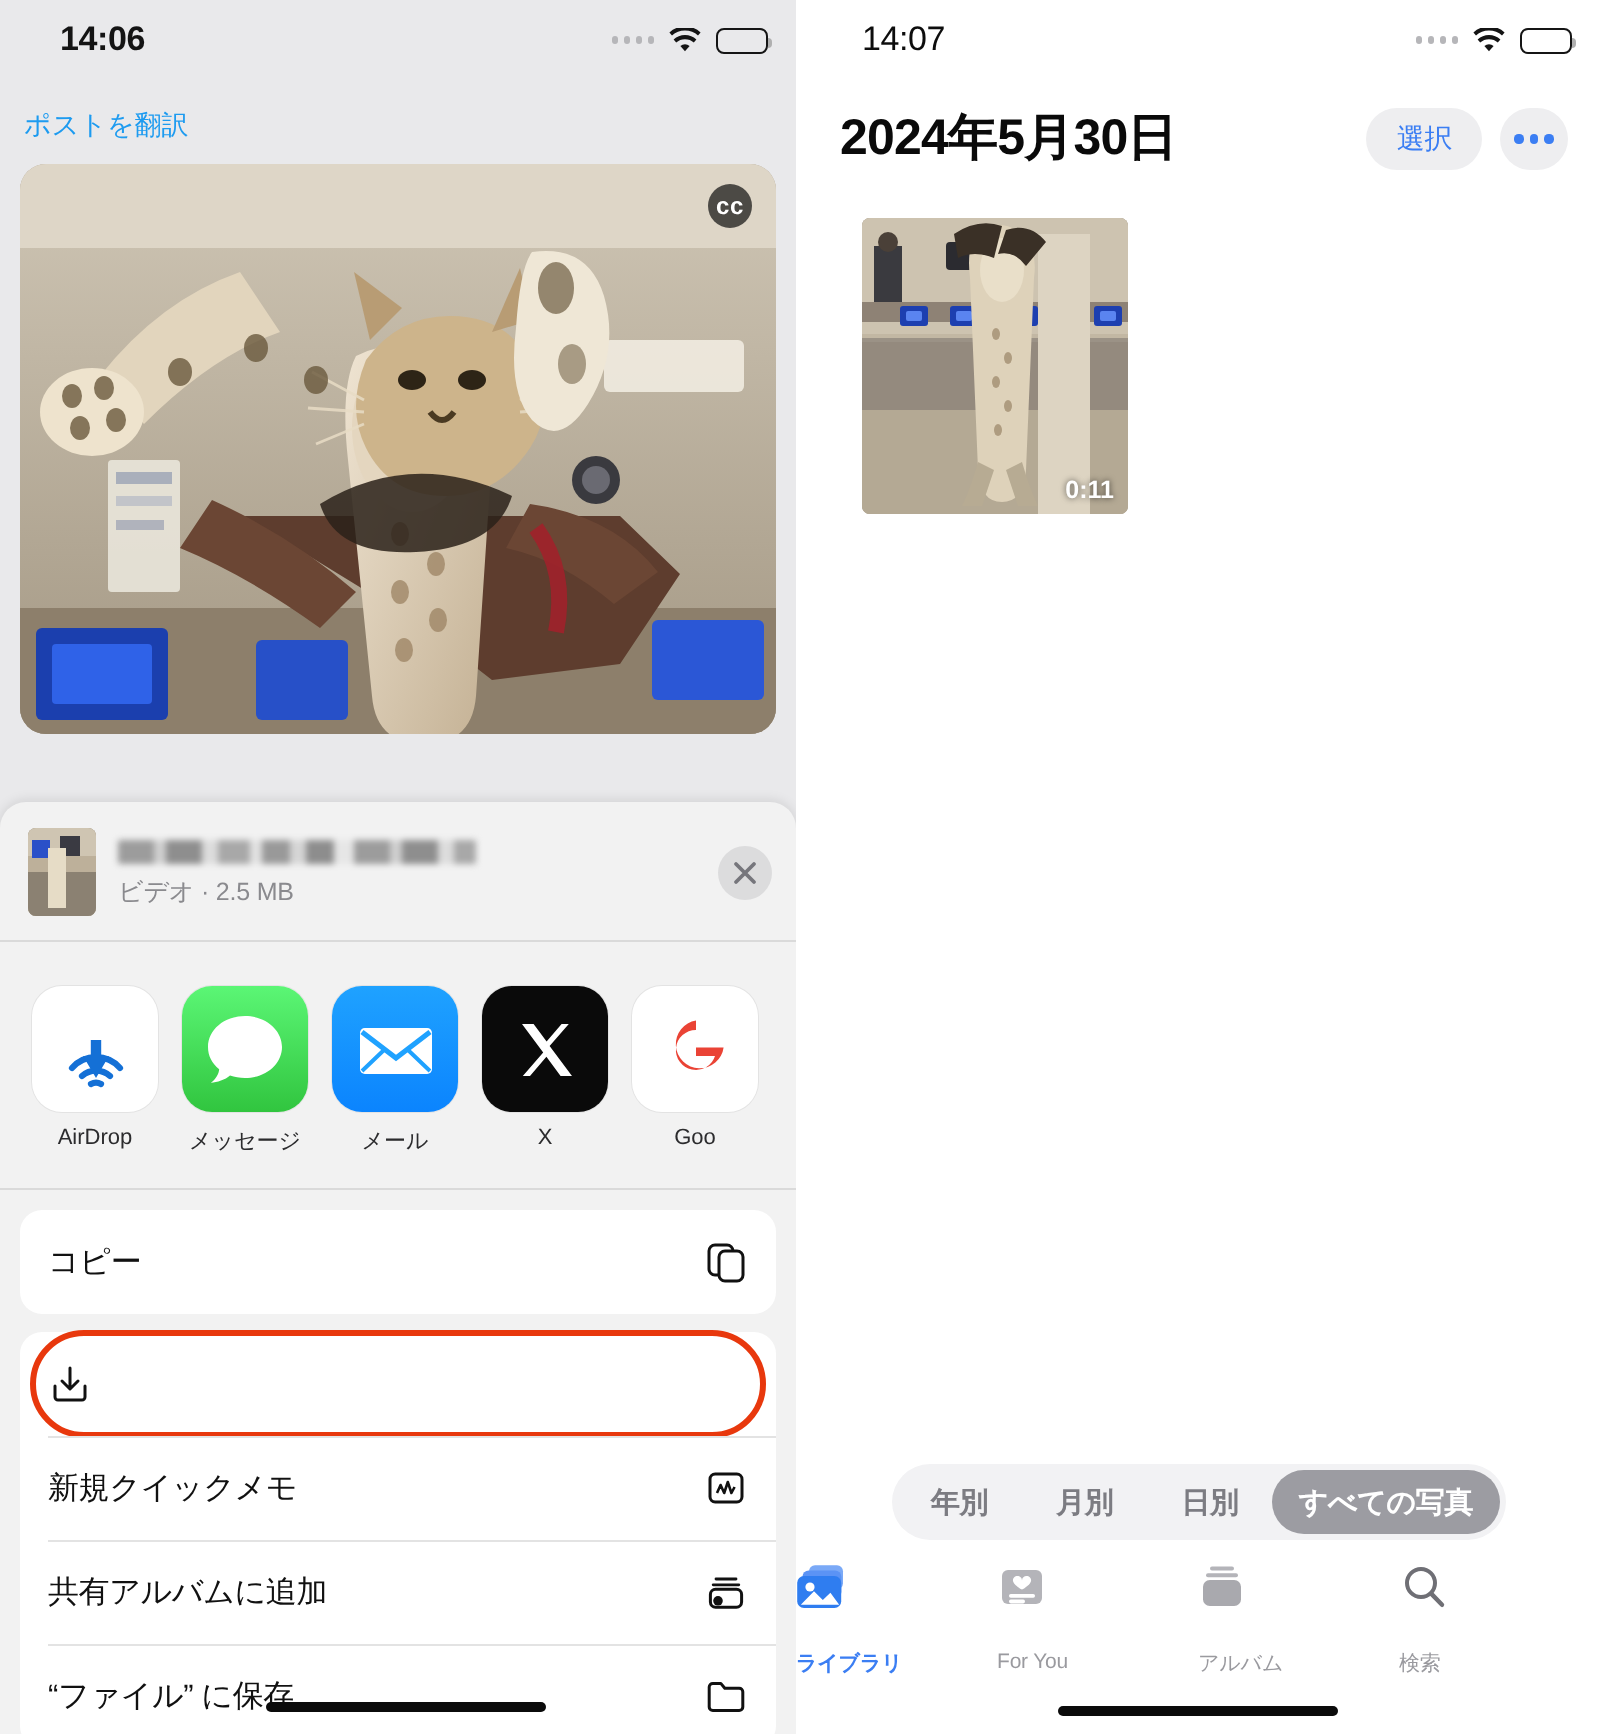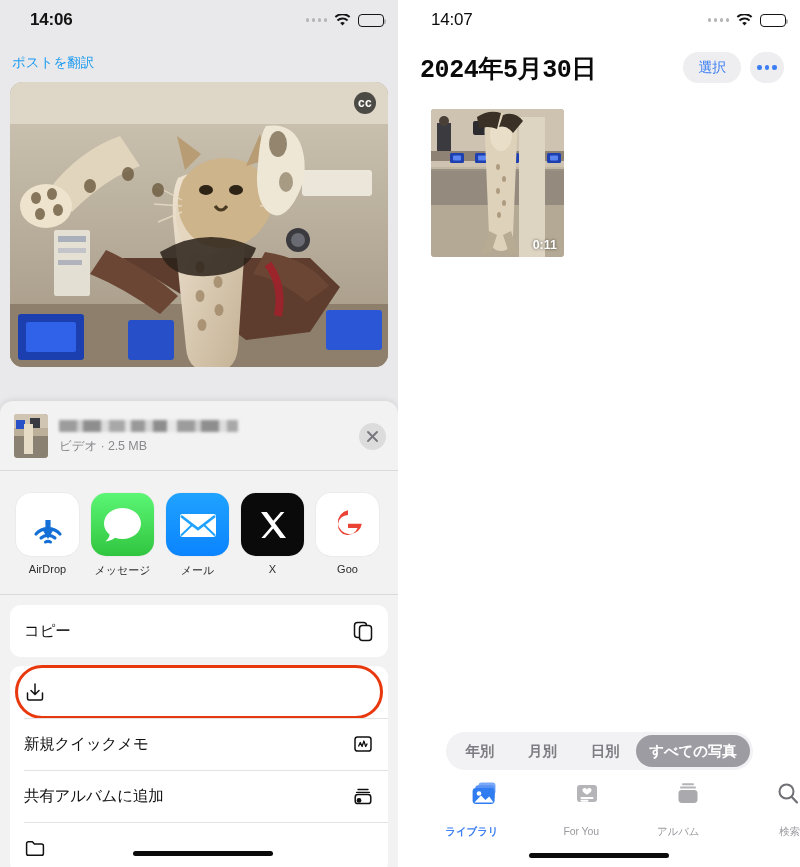--- a/index.html
+++ b/index.html
@@ -172,23 +172,22 @@
     width: 402px; height: 867px;
     background: #ffffff;
     overflow: hidden;
   }
   .r-statusbar {
     height: 40px; display: flex; align-items: center;
     padding: 0 14px 0 33px;
   }
   .r-statusbar .clock { font-size: 17px; color: #0d0d0d; letter-spacing: -.2px; }
   .r-header {
-    display: flex; align-items: flex-start;
+    display: flex; align-items: flex-end;
     padding: 12px 16px 0 22px;
-    font-family: Liberation Mono, monospace;
   }
   .r-title {
     font-size: 25px; font-weight: bold; color: #0a0a0a;
     letter-spacing: -.4px; flex: 1 1 auto;
   }
   .pill {
     background: #eeeef0; border-radius: 16px;
     height: 31px; display: flex; align-items: center; justify-content: center;
     color: #3b7ef3; font-size: 14px;
   }
@@ -224,21 +223,21 @@
     display: flex; align-items: center; justify-content: center;
     font-size: 14.5px; color: #7c7c82; border-radius: 16px;
     letter-spacing: -.2px; font-weight: bold;
   }
   .seg.active { background: #9c9ca2; color: #fff; padding: 0 13px; }
 
   .tabbar {
     position: absolute; left: 0; right: 0; bottom: 28px;
     display: flex;
   }
-  .tab { flex: 1 1 0; display: flex; flex-direction: column; align-items: flex-end; gap: 20px; }
+  .tab { flex: 1 1 0; display: flex; flex-direction: column; align-items: flex-start; gap: 20px; }
   .tab-ico { height: 26px; display: flex; align-items: flex-end; }
   .tab-lbl { font-size: 10.5px; color: #9a9a9f; letter-spacing: -.1px; }
   .tab.active .tab-lbl { color: #3b7ef3; font-weight: bold; }
 
   .home-ind {
     position: absolute; bottom: 9px; left: 50%; transform: translateX(-50%);
     width: 140px; height: 5px; border-radius: 3px; background: #0b0b0b;
   }
 </style>
 </head>
@@ -451,20 +450,21 @@
             <div class="menu-row">
               <span class="lbl">共有アルバムに追加</span>
               <svg class="ic" viewBox="0 0 22 22">
                 <path d="M6 4.5 h10" stroke="#111" stroke-width="1.4" stroke-linecap="round"></path>
                 <path d="M4.6 7.4 h12.8" stroke="#111" stroke-width="1.4" stroke-linecap="round"></path>
                 <rect x="3.2" y="9.6" width="15.6" height="9" rx="2.6" fill="none" stroke="#111" stroke-width="1.5"></rect>
                 <circle cx="7" cy="15.4" r="2.4" fill="#111"></circle>
               </svg>
             </div>
             <div class="menu-row">
+              <span class="lbl">“ファイル” に保存</span>
               <svg class="ic" viewBox="0 0 22 22">
                 <path d="M2.6 6.5 a1.8 1.8 0 0 1 1.8 -1.8 h4 l2 2.4 h7.2 a1.8 1.8 0 0 1 1.8 1.8 v7.6 a1.8 1.8 0 0 1 -1.8 1.8 H4.4 a1.8 1.8 0 0 1 -1.8 -1.8 z" fill="none" stroke="#111" stroke-width="1.5" stroke-linejoin="round"></path>
               </svg>
             </div>
           </div>
         </div>
 
       </div>
 
       <div class="black-redaction" style="left:133px; bottom:11px; width:140px;"></div>

